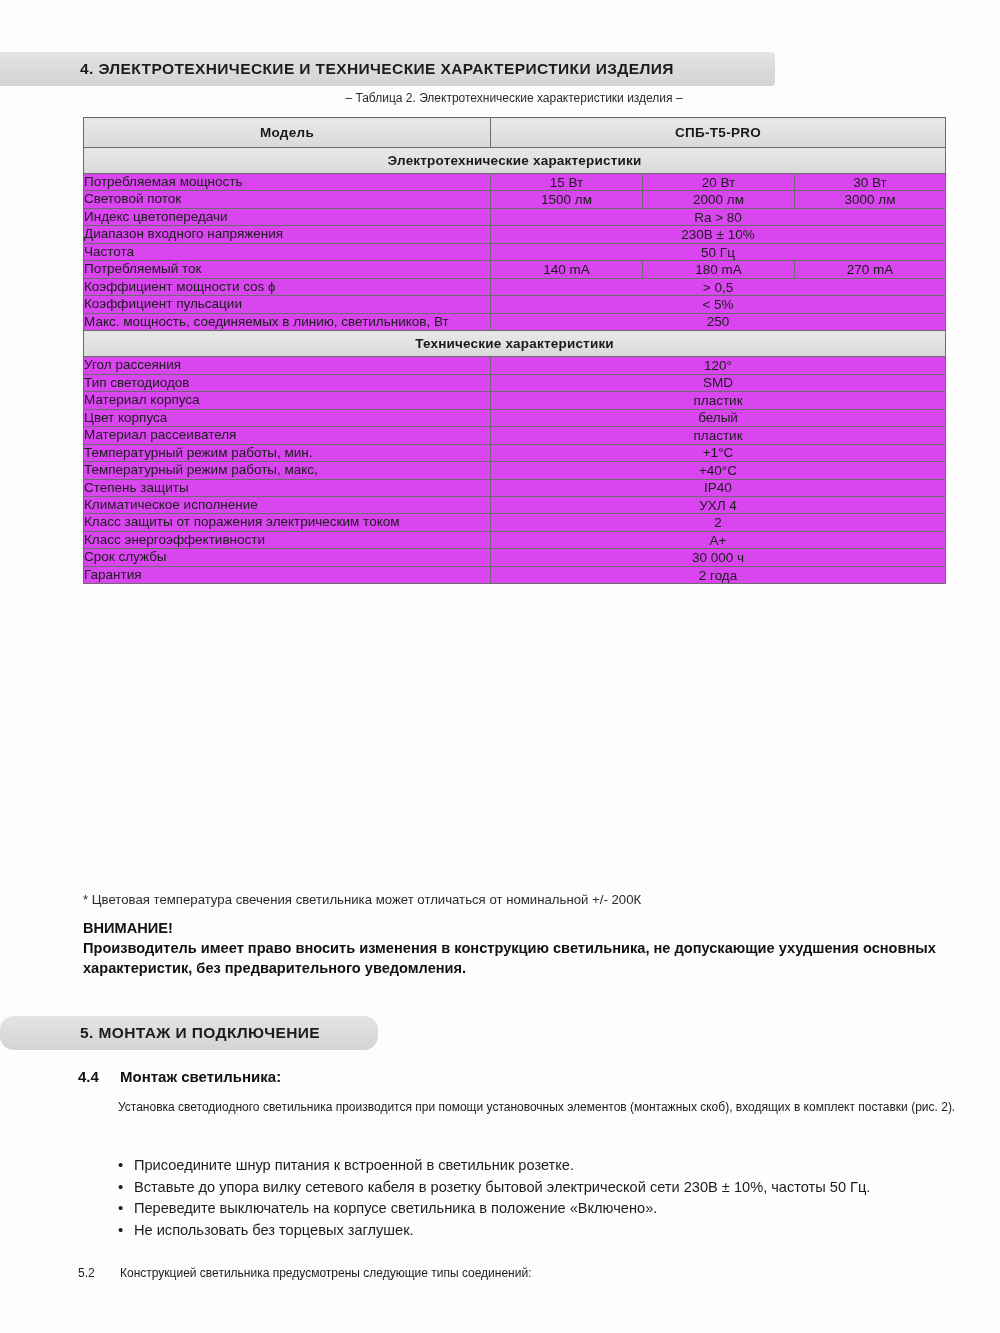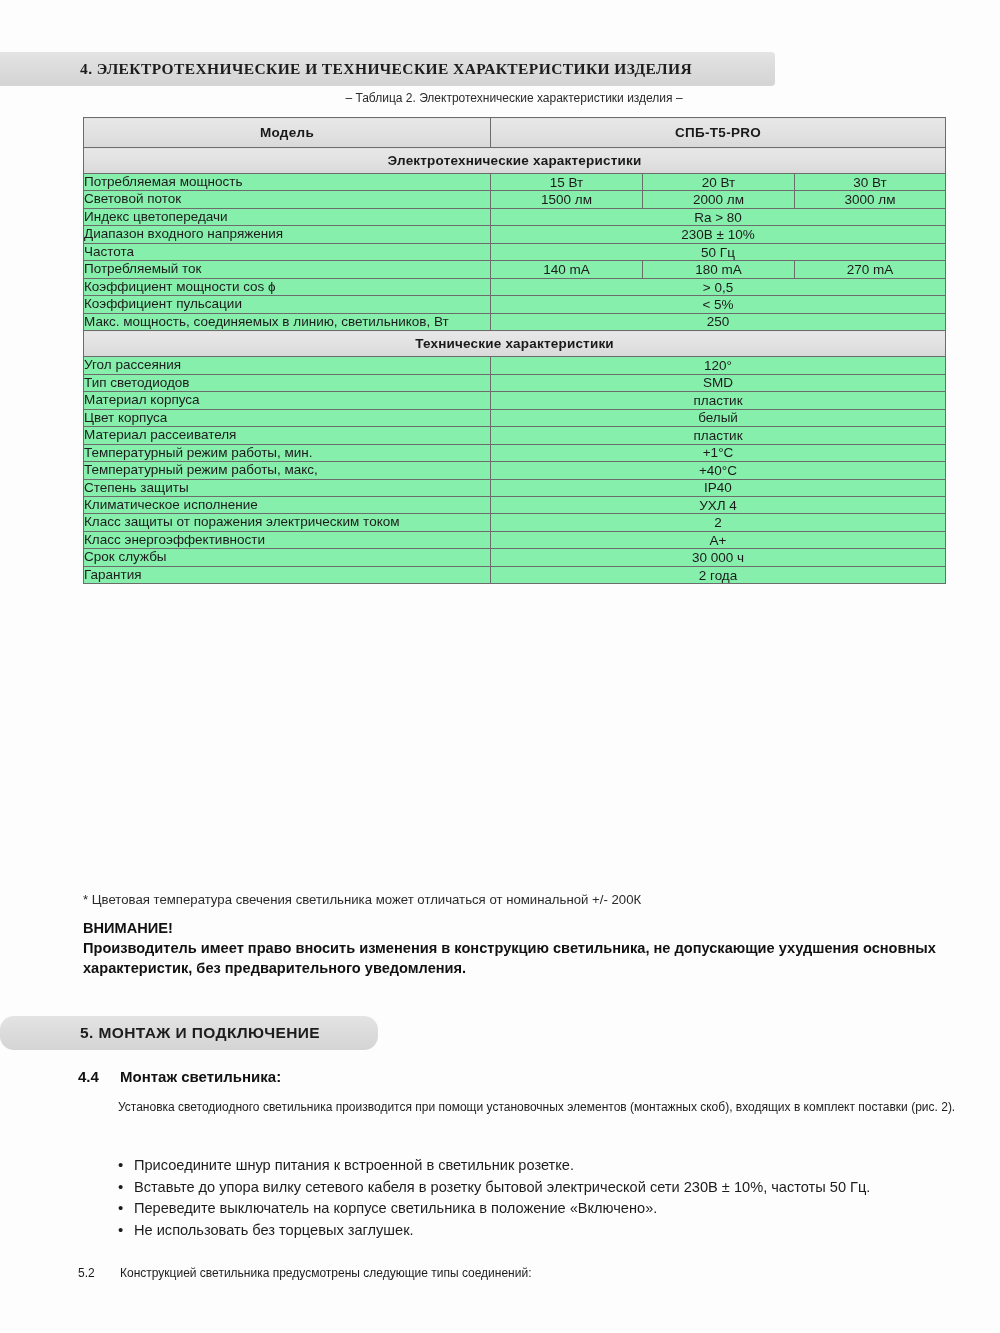--- a/index.html
+++ b/index.html
@@ -38,21 +38,20 @@
     font-size: 15.5px;
     font-weight: bold;
     letter-spacing: 0.4px;
     color: #1c1c1c;
     white-space: nowrap;
   }
 
   #sec4-bar {
     top: 52px;
     width: 775px;
-    font-family: Liberation Serif, serif;
   }
   #sec4-bar .section-text {
     margin-left: 80px;
   }
 
   #sec5-bar {
     top: 1016px;
     width: 378px;
     border-radius: 14px;
   }
@@ -79,21 +78,21 @@
     left: 83px;
     width: 862px;
     border-collapse: collapse;
     table-layout: fixed;
     font-size: 13.5px;
   }
   .spec-table td {
     border: 1.6px solid #6c6c6c;
     padding: 0;
     vertical-align: middle;
-    background: #86efac;
+    background: #d946ef;
   }
   .cell-label {
     padding: 5px 6px 5px 10px;
     line-height: 1.22;
     text-align: left;
     color: #1c1c1c;
   }
   .cell-val {
     padding: 5px 4px;
     text-align: center;

